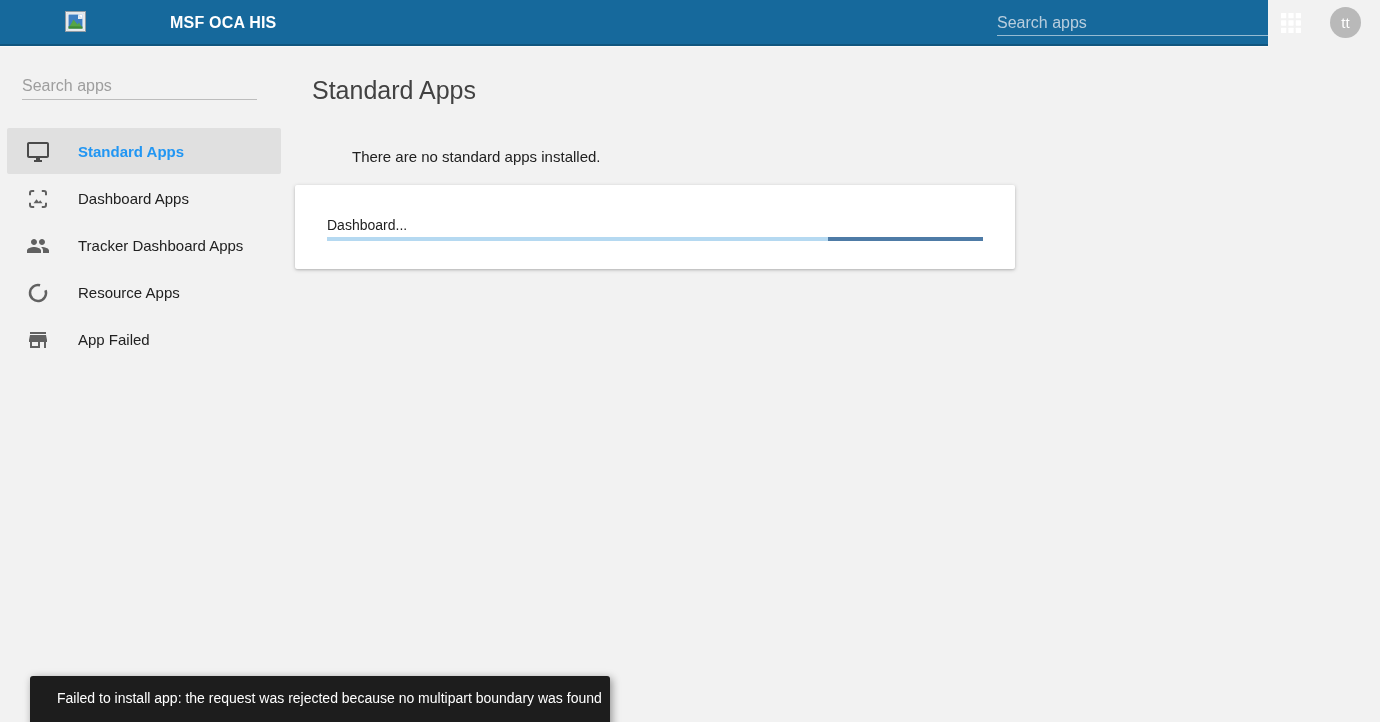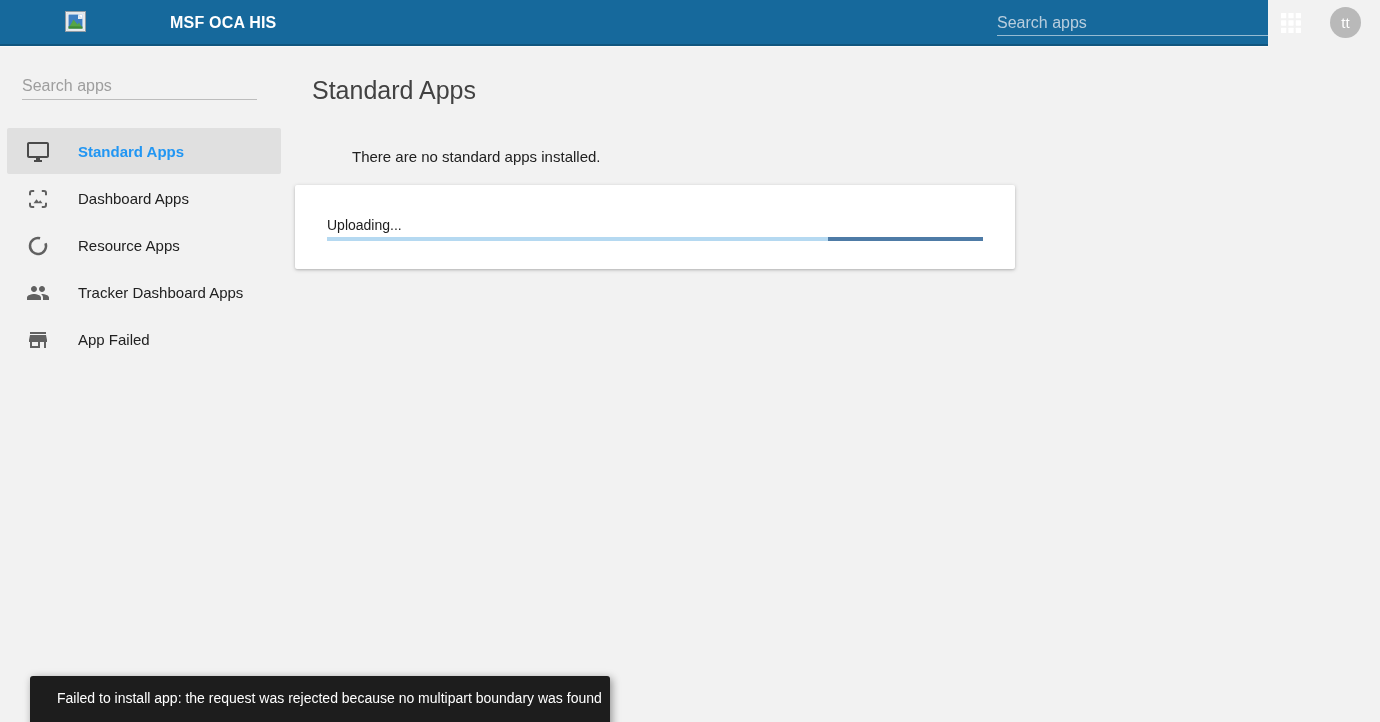--- a/index.html
+++ b/index.html
@@ -174,56 +174,56 @@
           </g>
           <path d="M7.5 16.2 l3-4 2.3 2.8 1.4-1.8 2.3 3 z" fill="#616161" stroke="none"></path>
         </svg>
       </span>
       <span class="mi-label">Dashboard Apps</span>
     </li>
 
     <li class="menu-item">
       <span class="hilite"></span>
       <span class="mi-icon">
+        <svg width="24" height="24" viewBox="0 0 24 24">
+          <path d="M16 11c1.66 0 2.99-1.34 2.99-3S17.66 5 16 5c-1.66 0-3 1.34-3 3s1.34 3 3 3zm-8 0c1.66 0 2.99-1.34 2.99-3S9.66 5 8 5C6.34 5 5 6.34 5 8s1.34 3 3 3zm0 2c-2.33 0-7 1.17-7 3.5V19h14v-2.5c0-2.33-4.67-3.5-7-3.5zm8 0c-.29 0-.62.02-.97.05 1.16.84 1.97 1.97 1.97 3.45V19h6v-2.5c0-2.33-4.67-3.5-7-3.5z"></path>
+        </svg>
+      </span>
+      <span class="mi-label">Tracker Dashboard Apps</span>
+    </li>
+
+    <li class="menu-item">
+      <span class="hilite"></span>
+      <span class="mi-icon">
         <svg width="24" height="24" viewBox="0 0 24 24" fill="none">
           <path d="M 14.07 4.27 A 8 8 0 1 0 19.52 9.26" stroke="#616161" stroke-width="2.5" fill="none"></path>
         </svg>
       </span>
       <span class="mi-label">Resource Apps</span>
-    </li>
-
-    <li class="menu-item">
-      <span class="hilite"></span>
-      <span class="mi-icon">
-        <svg width="24" height="24" viewBox="0 0 24 24">
-          <path d="M16 11c1.66 0 2.99-1.34 2.99-3S17.66 5 16 5c-1.66 0-3 1.34-3 3s1.34 3 3 3zm-8 0c1.66 0 2.99-1.34 2.99-3S9.66 5 8 5C6.34 5 5 6.34 5 8s1.34 3 3 3zm0 2c-2.33 0-7 1.17-7 3.5V19h14v-2.5c0-2.33-4.67-3.5-7-3.5zm8 0c-.29 0-.62.02-.97.05 1.16.84 1.97 1.97 1.97 3.45V19h6v-2.5c0-2.33-4.67-3.5-7-3.5z"></path>
-        </svg>
-      </span>
-      <span class="mi-label">Tracker Dashboard Apps</span>
     </li>
 
     <li class="menu-item">
       <span class="hilite"></span>
       <span class="mi-icon">
         <svg width="24" height="24" viewBox="0 0 24 24">
           <path d="M20 4H4v2h16V4zm1 10v-2l-1-5H4l-1 5v2h1v6h10v-6h4v6h2v-6h1zm-9 4H6v-4h6v4z"></path>
         </svg>
       </span>
       <span class="mi-label">App Failed</span>
     </li>
 
   </ul>
 </div>
 
 <div class="main">
   <h1 class="page-title">Standard Apps</h1>
   <div class="empty-msg">There are no standard apps installed.</div>
 
   <div class="upload-card">
-    <div class="upload-label">Uploading...</div>
+    <div class="upload-label">Dashboard...</div>
     <div class="progress" style="background: rgb(181, 217, 241);">
       <div class="progress-indicator" style="background: rgb(78, 123, 166); left: 76.4%; width: 23.6%;"></div>
     </div>
   </div>
 </div>
 
 <div class="snackbar">
   <span>Failed to install app: the request was rejected because no multipart boundary was found</span>
 </div>
 

